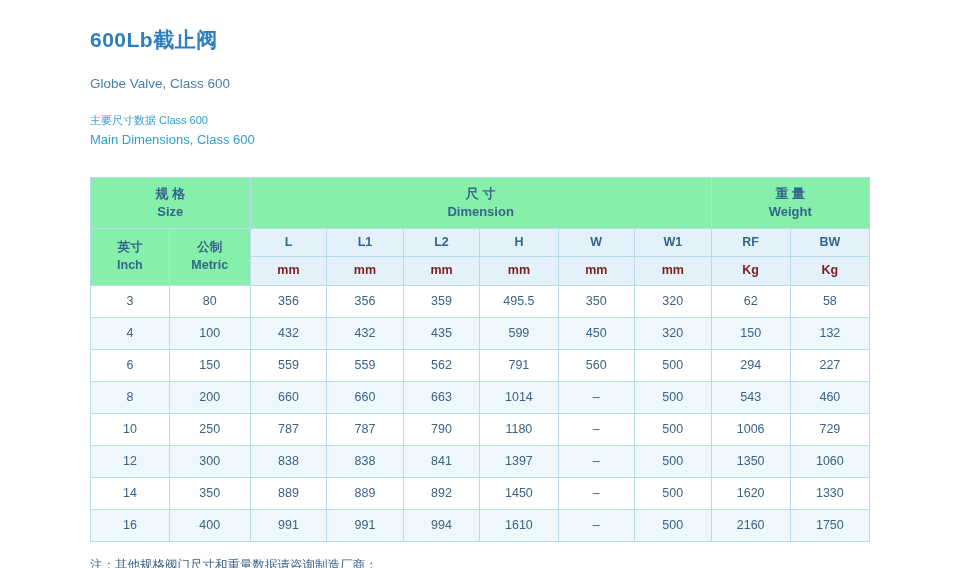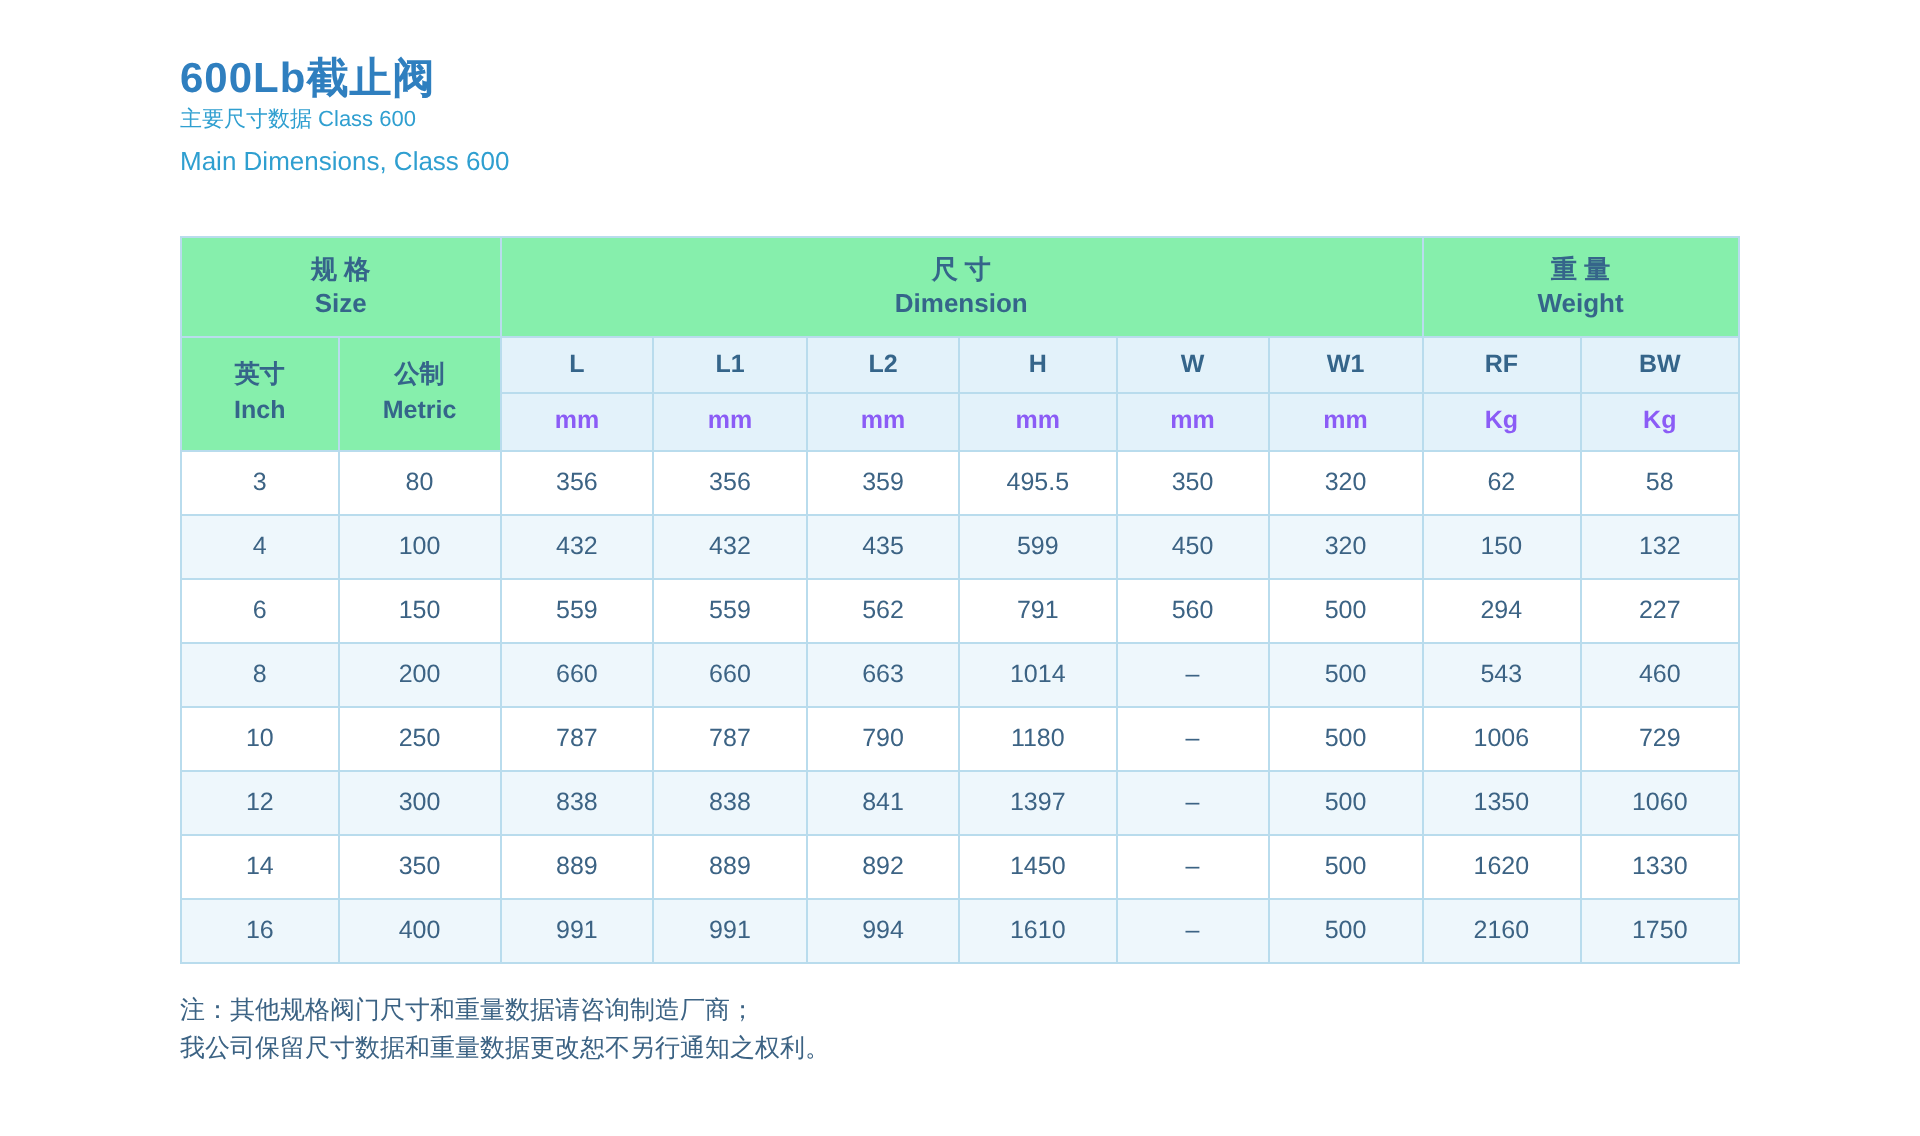--- a/index.html
+++ b/index.html
@@ -19,21 +19,21 @@
     width: 960px;
     height: 568px;
     box-sizing: border-box;
     padding: 26px 90px 0 90px;
   }
   .title-cn {
     font-size: 21px;
     font-weight: bold;
     color: #2f7fbf;
     letter-spacing: 0.5px;
-    margin: 0 0 0 0;
+    margin: 0 0 22px 0;
     line-height: 1.3;
   }
   .title-en {
     font-size: 13.5px;
     color: #4a7fa8;
     margin: 0 0 20px 0;
     line-height: 1.3;
   }
   .sub-cn {
     font-size: 11px;
@@ -69,21 +69,21 @@
   .hdr-sub {
     background: #e3f2fa;
     font-size: 12.5px;
     color: #35658a;
     padding: 5px 4px;
     line-height: 1.4;
   }
   .hdr-unit {
     background: #e3f2fa;
     font-size: 12.5px;
-    color: #8b5cf6;
+    color: #7f1d1d;
     padding: 5px 4px;
     line-height: 1.4;
   }
   .hdr-two {
     background: #86efac;
     font-size: 12.5px;
     color: #35658a;
     padding: 5px 4px;
     line-height: 1.4;
   }
@@ -105,20 +105,21 @@
     width: 780px;
   }
   .notes div { white-space: nowrap; }
 </style>
 </head>
 <body>
 
 <div class="page">
 
   <h1 class="title-cn">600Lb截止阀</h1>
+  <div class="title-en">Globe Valve, Class 600</div>
 
   <div class="sub-cn">主要尺寸数据 Class 600</div>
   <div class="sub-en">Main Dimensions, Class 600</div>
 
   <table class="dims">
     <thead>
       <tr>
         <th class="hdr-group" colspan="2" style="width:160px;">
           <span class="cn-line">规 格</span>
           <span class="en-line">Size</span>

